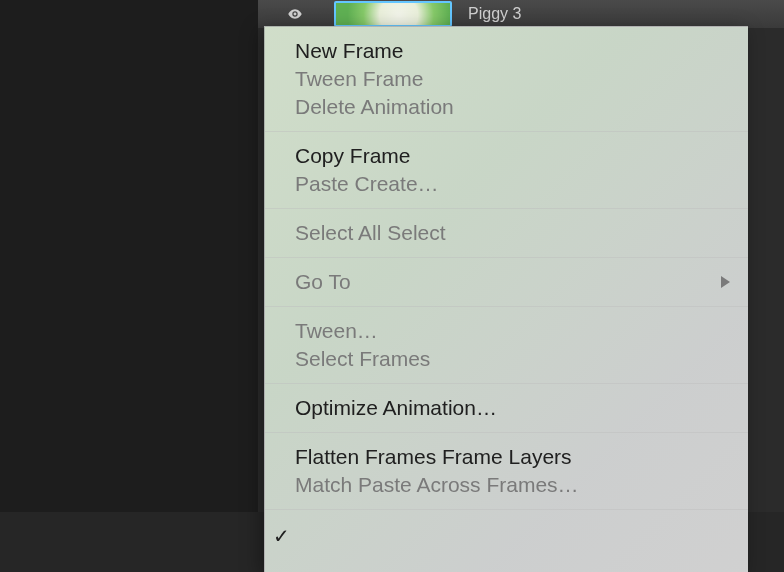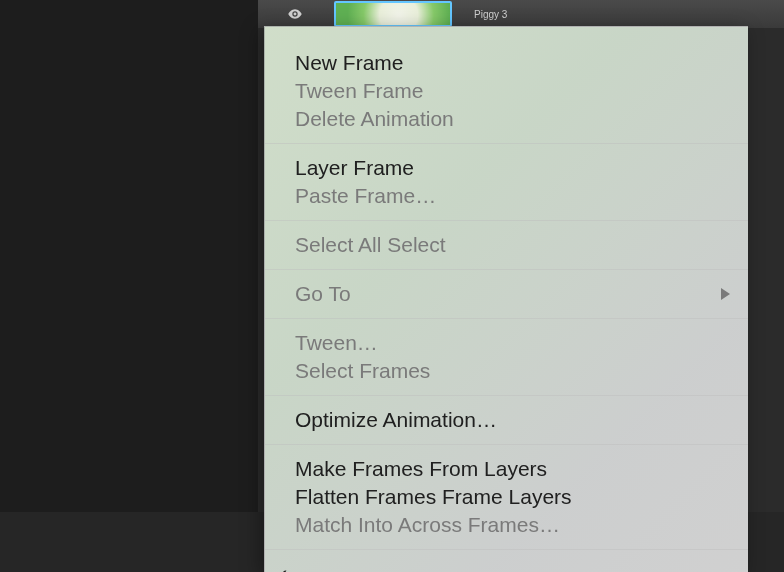--- a/index.html
+++ b/index.html
@@ -5,32 +5,32 @@
   * { box-sizing: border-box; margin: 0; padding: 0; }
   html, body { width: 784px; height: 572px; overflow: hidden; font-family: -apple-system, "Helvetica Neue", Arial, sans-serif; }
   .root { position: relative; width: 784px; height: 572px; background: #2b2b2b; }
   .canvas-dark { position: absolute; left: 0; top: 0; width: 258px; height: 512px; background: #1d1d1d; }
   .bottom-strip { position: absolute; left: 0; top: 512px; width: 784px; height: 60px; background: #262626; }
   .timeline-bar { position: absolute; left: 258px; top: 0; width: 526px; height: 28px; background: linear-gradient(#4a4a4a,#3a3a3a); display: flex; align-items: center; }
   .timeline-spacer { width: 74px; display:flex; align-items:center; justify-content:center; }
   .eye-icon { width: 16px; height: 16px; display:inline-block; }
   .eye-icon svg { width:16px; height:16px; }
   .thumb { width: 118px; height: 26px; margin: 0 2px; background: radial-gradient(circle at 55% 55%, #f2f4ea 0%, #e9efda 30%, #86c969 55%, #5fb053 80%); border: 2px solid #64c6ff; border-radius: 2px; position: relative; }
-  .layer-name { margin-left: 20px; color: #cfcfcf; font-size: 10px; }
+  .layer-name { margin-left: 14px; color: #cfcfcf; font-size: 16px; }
   .menu {
     position: absolute;
     left: 264px;
     top: 26px;
     width: 484px;
     height: 546px;
     background: linear-gradient(135deg, rgba(214,228,207,0.97) 0%, rgba(206,220,204,0.97) 35%, rgba(210,212,212,0.97) 75%, rgba(214,214,214,0.97) 100%);
     border-top: 1px solid rgba(0,0,0,0.15);
     border-left: 1px solid rgba(0,0,0,0.15);
     box-shadow: -4px 4px 18px rgba(0,0,0,0.35);
-    padding-top: 20px;
+    padding-top: 8px;
   }
   .menu-item {
     font-size: 21px;
     line-height: 28px;
     padding: 0 30px;
     color: #202020;
     cursor: default;
     position: relative;
     white-space: nowrap;
   }
@@ -68,22 +68,22 @@
   <div class="menu">
 
     <div class="group">
       <div class="menu-item">New Frame</div>
       <div class="menu-item disabled">Tween Frame</div>
       <div class="menu-item disabled">Delete Animation</div>
     </div>
     <div class="menu-sep"></div>
 
     <div class="group">
-      <div class="menu-item">Layer Frame</div>
-      <div class="menu-item disabled">Paste Frame…</div>
+      <div class="menu-item">Copy Frame</div>
+      <div class="menu-item disabled">Paste Create…</div>
     </div>
     <div class="menu-sep"></div>
 
     <div class="group">
       <div class="menu-item disabled">Select All Select</div>
     </div>
     <div class="menu-sep"></div>
 
     <div class="group">
       <div class="menu-item disabled">
@@ -98,23 +98,22 @@
       <div class="menu-item disabled">Select Frames</div>
     </div>
     <div class="menu-sep"></div>
 
     <div class="group">
       <div class="menu-item">Optimize Animation…</div>
     </div>
     <div class="menu-sep"></div>
 
     <div class="group">
-      <div class="menu-item">Make Frames From Layers</div>
       <div class="menu-item">Flatten Frames Frame Layers</div>
-      <div class="menu-item disabled">Match Into Across Frames…</div>
+      <div class="menu-item disabled">Match Paste Across Frames…</div>
     </div>
     <div class="menu-sep"></div>
 
     <div class="group">
       <div class="menu-item">
         <span class="check">✓</span>
       </div>
 
     </div>
 

